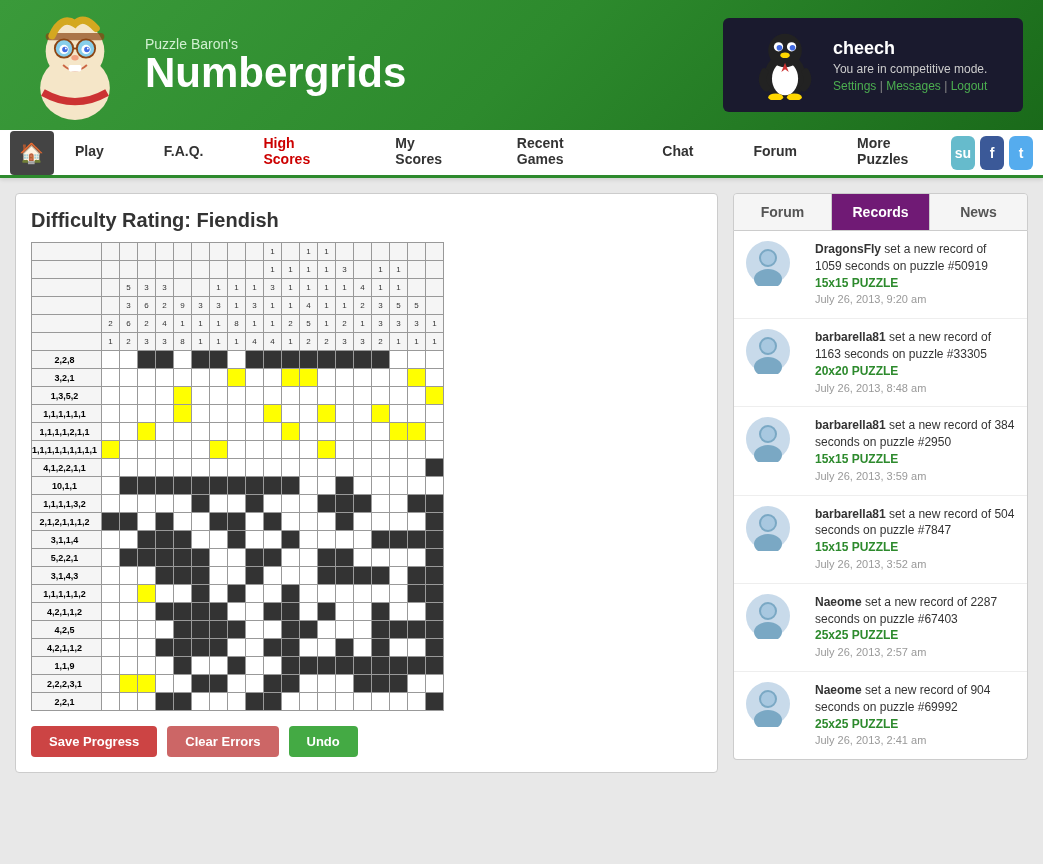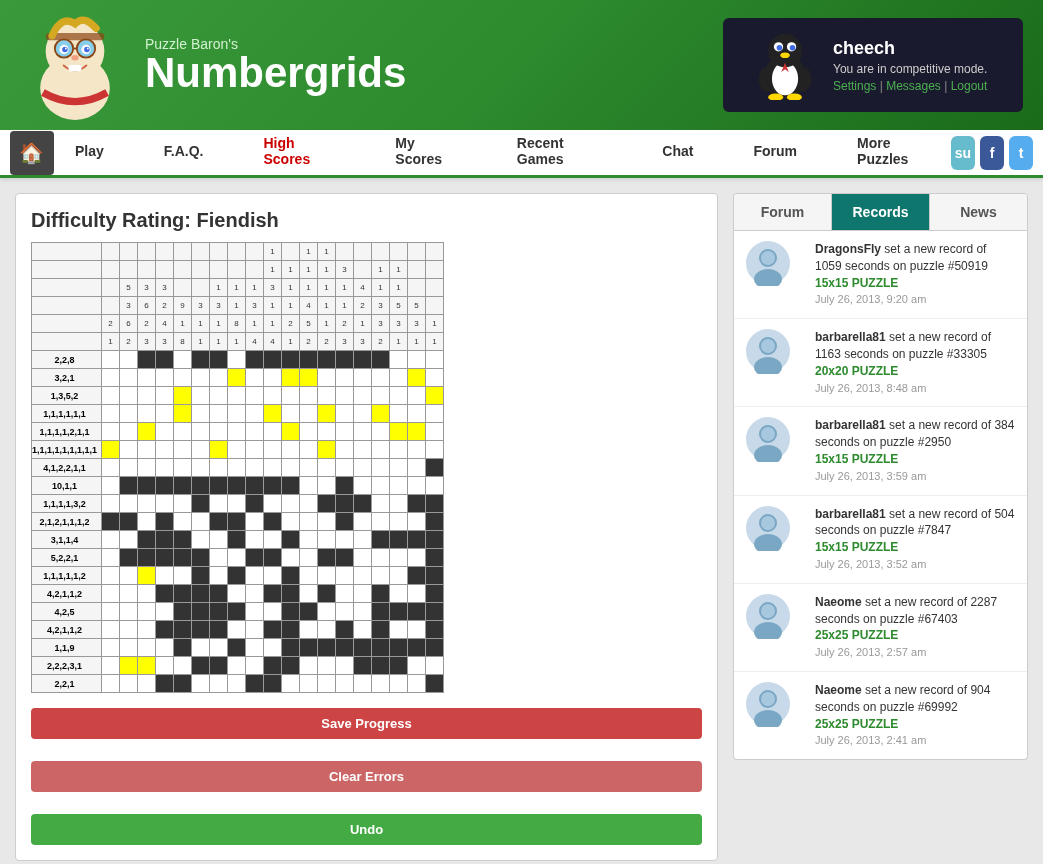--- a/index.html
+++ b/index.html
@@ -171,23 +171,22 @@
       white-space: nowrap;
     }
     .cell-empty { background: white; cursor: pointer; }
     .cell-filled { background: #333; cursor: pointer; }
     .cell-marked { background: #ffff00; cursor: pointer; }
     .corner-cell { background: #f5f5f5; border: 1px solid #bbb; }
 
     
     .btn-row {
       display: flex;
-      gap: 22px;
+      gap: 10px;
       margin-top: 15px;
-      flex-direction: column;
     }
     .btn {
       padding: 8px 18px;
       border: none;
       border-radius: 4px;
       font-size: 13px;
       font-weight: bold;
       cursor: pointer;
       color: white;
     }
@@ -211,21 +210,21 @@
       padding: 10px 5px;
       text-align: center;
       font-size: 14px;
       font-weight: bold;
       cursor: pointer;
       background: #f5f5f5;
       color: #555;
       border-right: 1px solid #ccc;
     }
     .sidebar-tab:last-child { border-right: none; }
-    .sidebar-tab.active { background: #0f766e; color: white; }
+    .sidebar-tab.active { background: #701a75; color: white; }
 
     .records-list {
       background: white;
       border: 1px solid #ccc;
       border-top: none;
       border-radius: 0 0 4px 4px;
     }
     .record-item {
       display: flex;
       align-items: flex-start;
@@ -734,20 +733,42 @@
               <td class="cell-filled"></td>
               <td class="cell-filled"></td>
               <td class="cell-empty"></td>
               <td class="cell-empty"></td>
               <td class="cell-filled"></td>
               <td class="cell-filled"></td>
               <td class="cell-empty"></td>
               <td class="cell-empty"></td>
               <td class="cell-empty"></td>
               <td class="cell-empty"></td>
+              <td class="cell-filled"></td>
+            </tr>
+            <tr>
+              <td class="row-clue">3,1,4,3</td>
+              <td class="cell-empty"></td>
+              <td class="cell-empty"></td>
+              <td class="cell-empty"></td>
+              <td class="cell-filled"></td>
+              <td class="cell-filled"></td>
+              <td class="cell-filled"></td>
+              <td class="cell-empty"></td>
+              <td class="cell-empty"></td>
+              <td class="cell-filled"></td>
+              <td class="cell-empty"></td>
+              <td class="cell-empty"></td>
+              <td class="cell-empty"></td>
+              <td class="cell-filled"></td>
+              <td class="cell-filled"></td>
+              <td class="cell-filled"></td>
+              <td class="cell-filled"></td>
+              <td class="cell-empty"></td>
+              <td class="cell-filled"></td>
               <td class="cell-filled"></td>
             </tr>
             <tr>
               <td class="row-clue">1,1,1,1,1,2</td>
               <td class="cell-empty"></td>
               <td class="cell-empty"></td>
               <td class="cell-marked"></td>
               <td class="cell-empty"></td>
               <td class="cell-empty"></td>
               <td class="cell-filled"></td>

